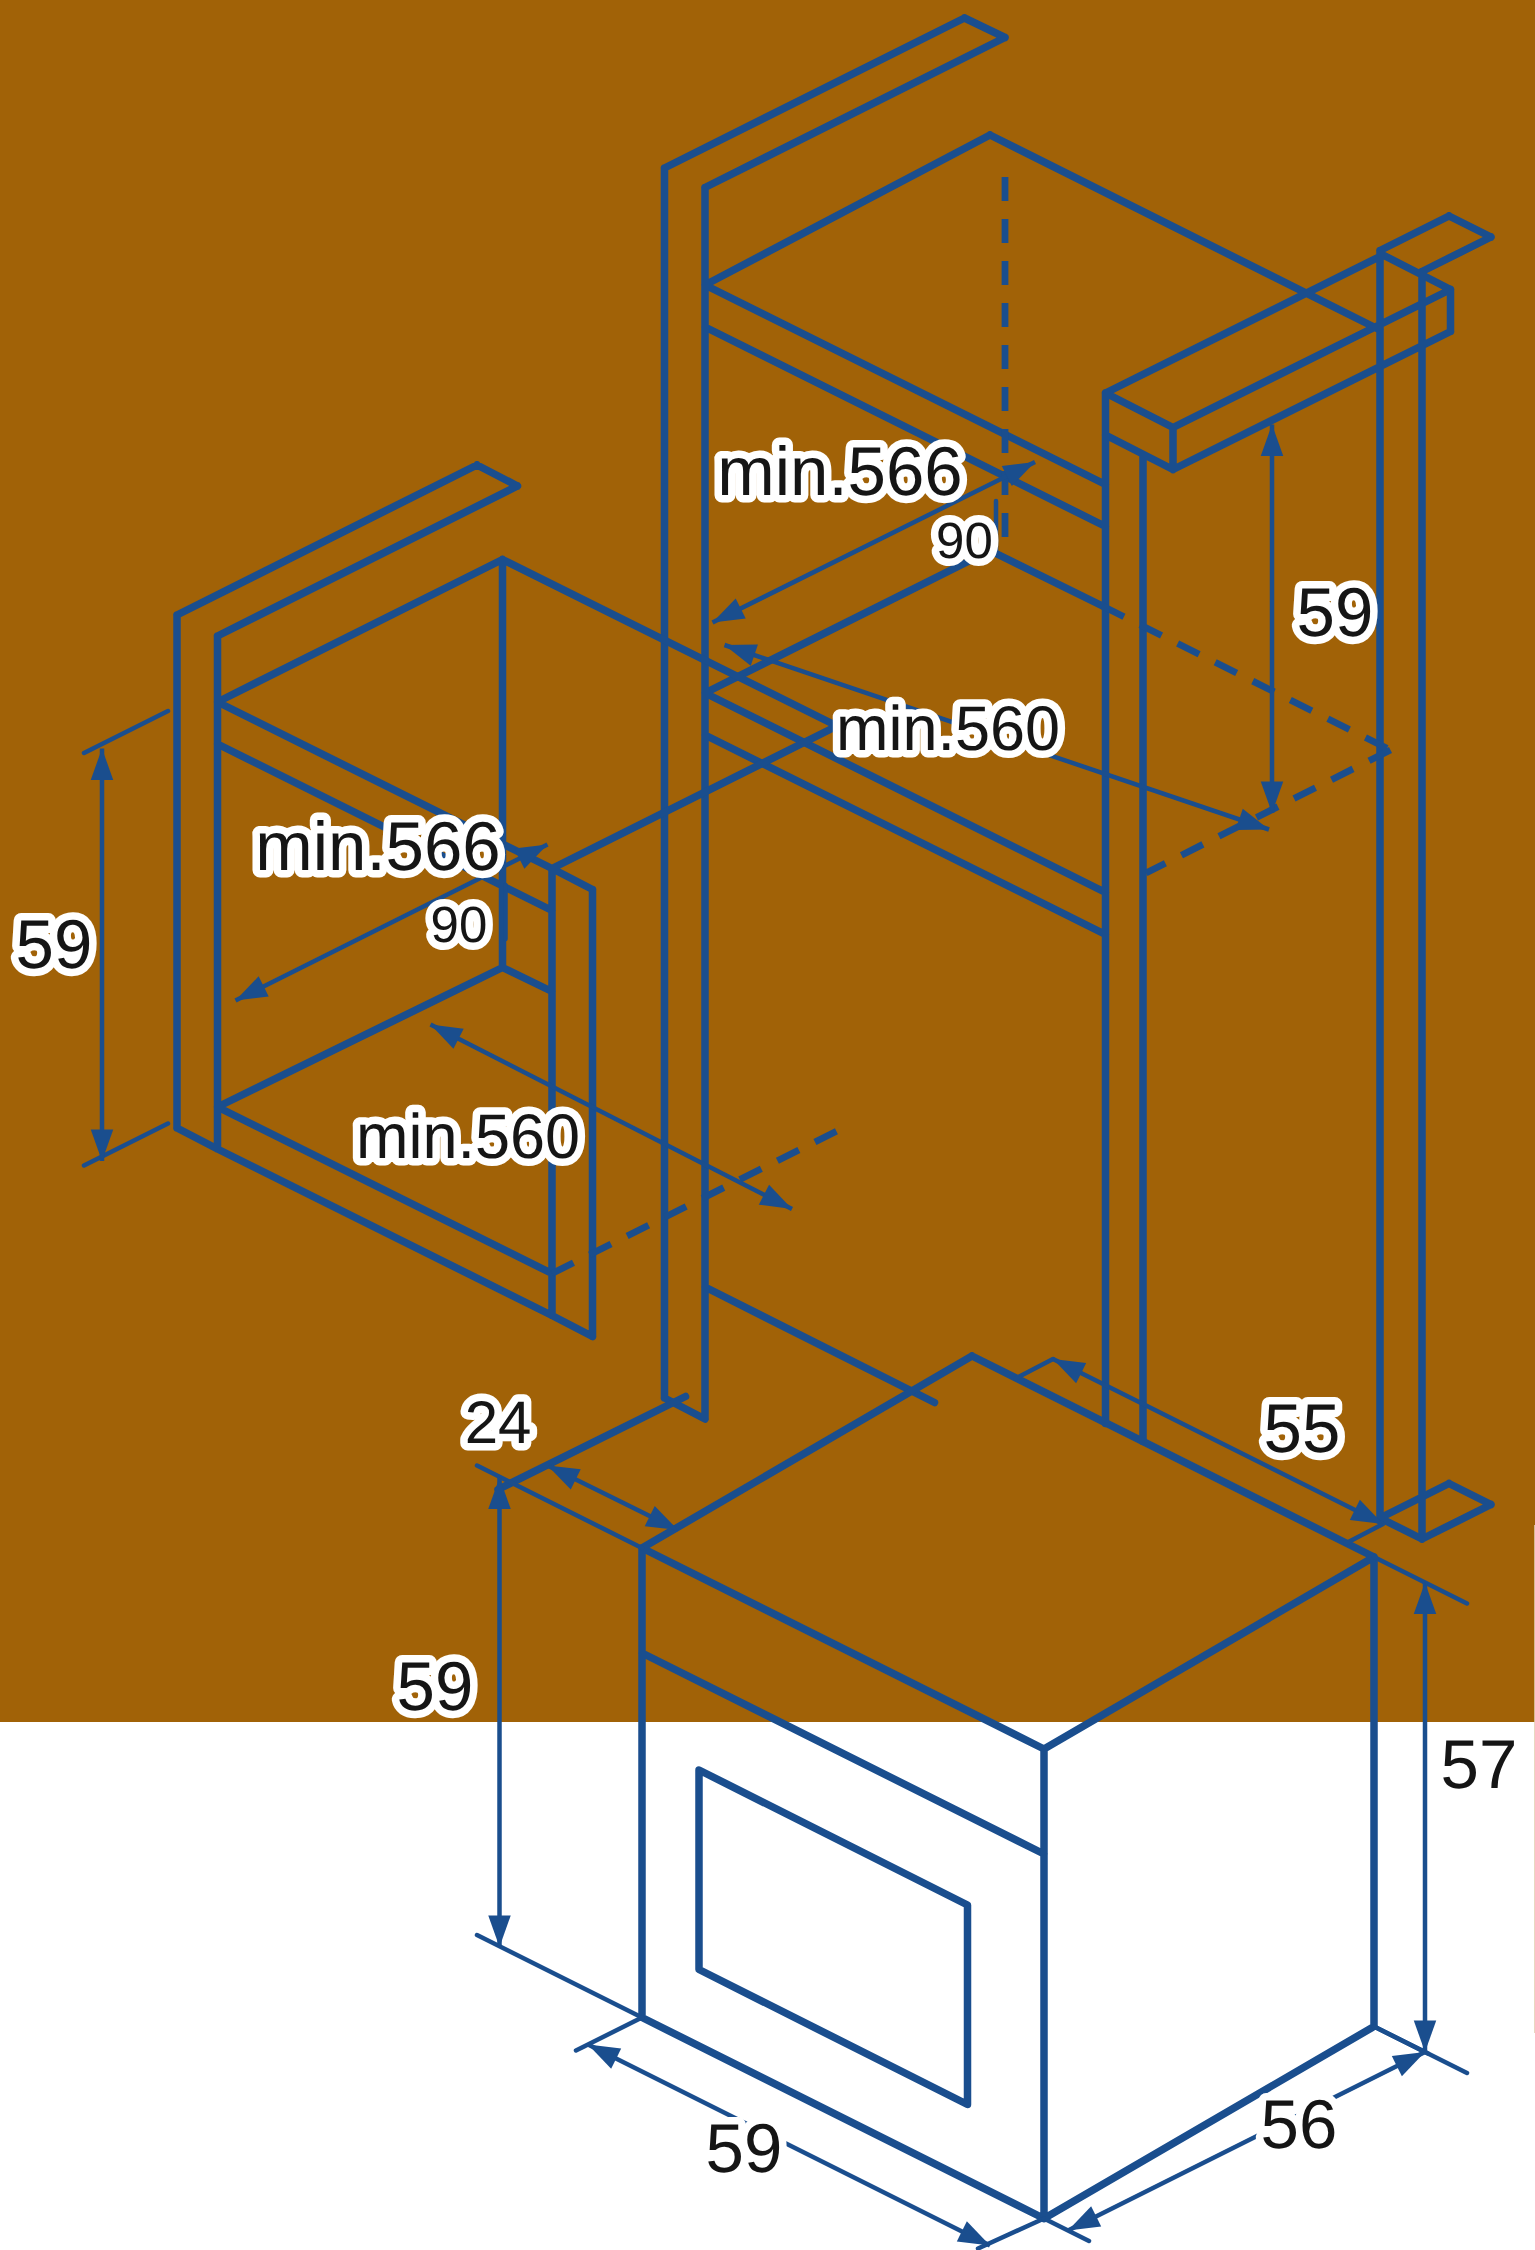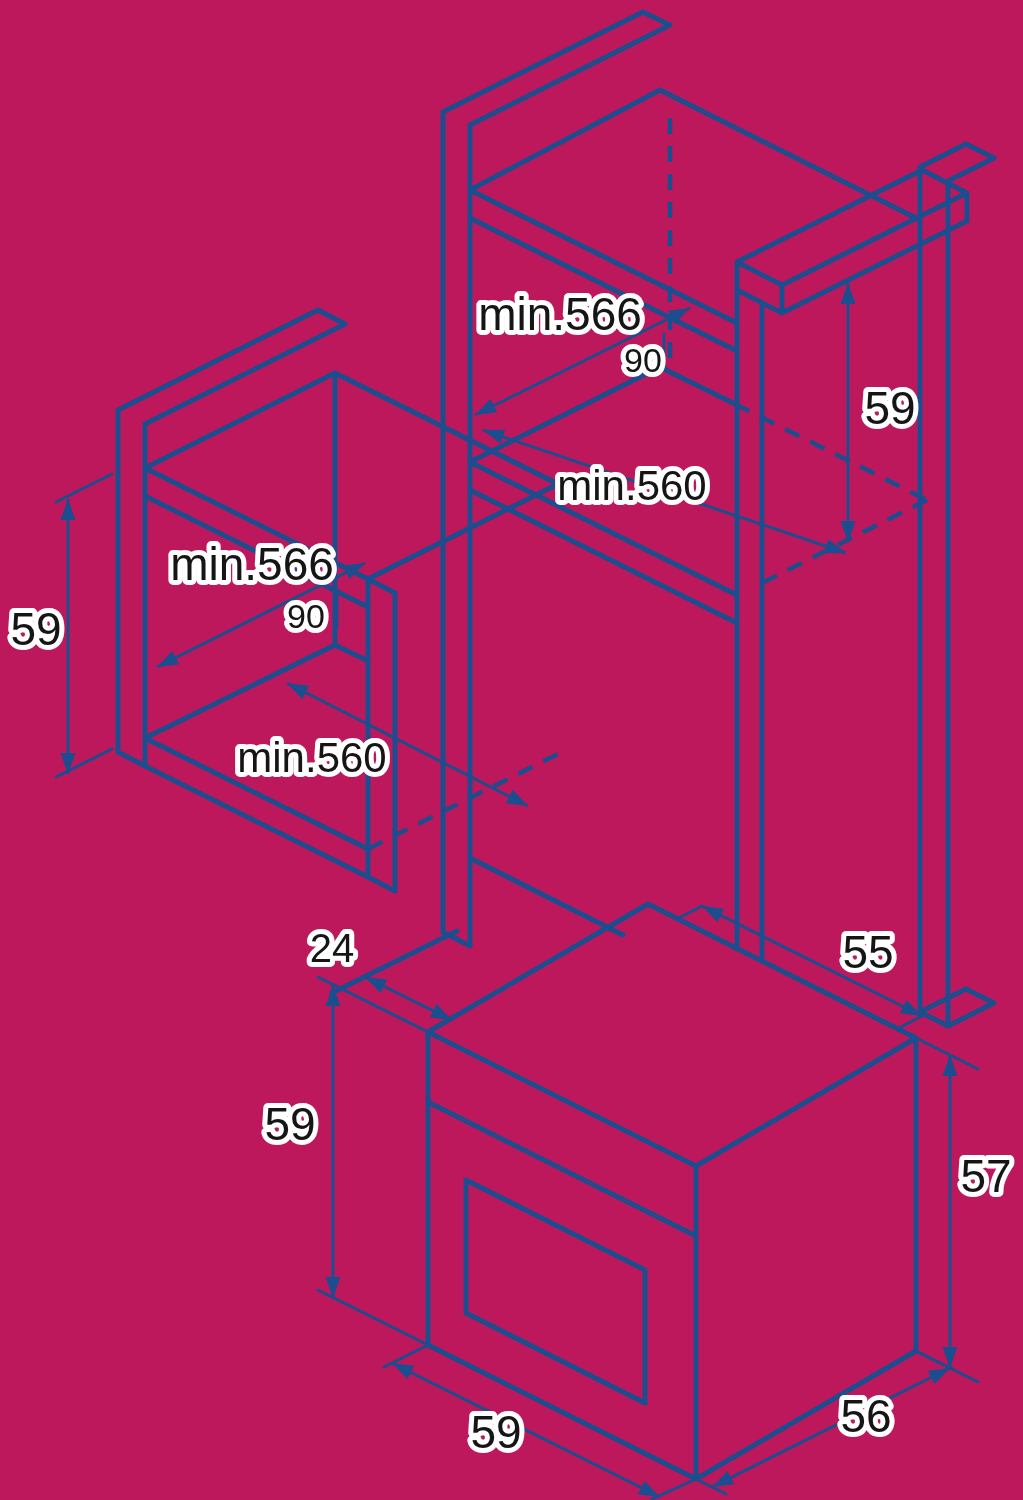--- a/index.html
+++ b/index.html
@@ -6,23 +6,23 @@
     margin: 0;
     padding: 0;
     background: #ffffff;
     width: 1023px;
     height: 1500px;
     overflow: hidden;
     font-family: "Liberation Sans", sans-serif;
   }
   .diagram-wrap {
     width: 1023px;
-    height: 1500px;
+    height: 1148px;
     position: relative;
-    background: #be185d;
+    background: #a16207;
   }
   svg { display: block; }
   .struct {
     fill: none;
     stroke: #1a4e8e;
     stroke-width: 5;
     stroke-linecap: round;
     stroke-linejoin: round;
   }
   .hidden-edge {

